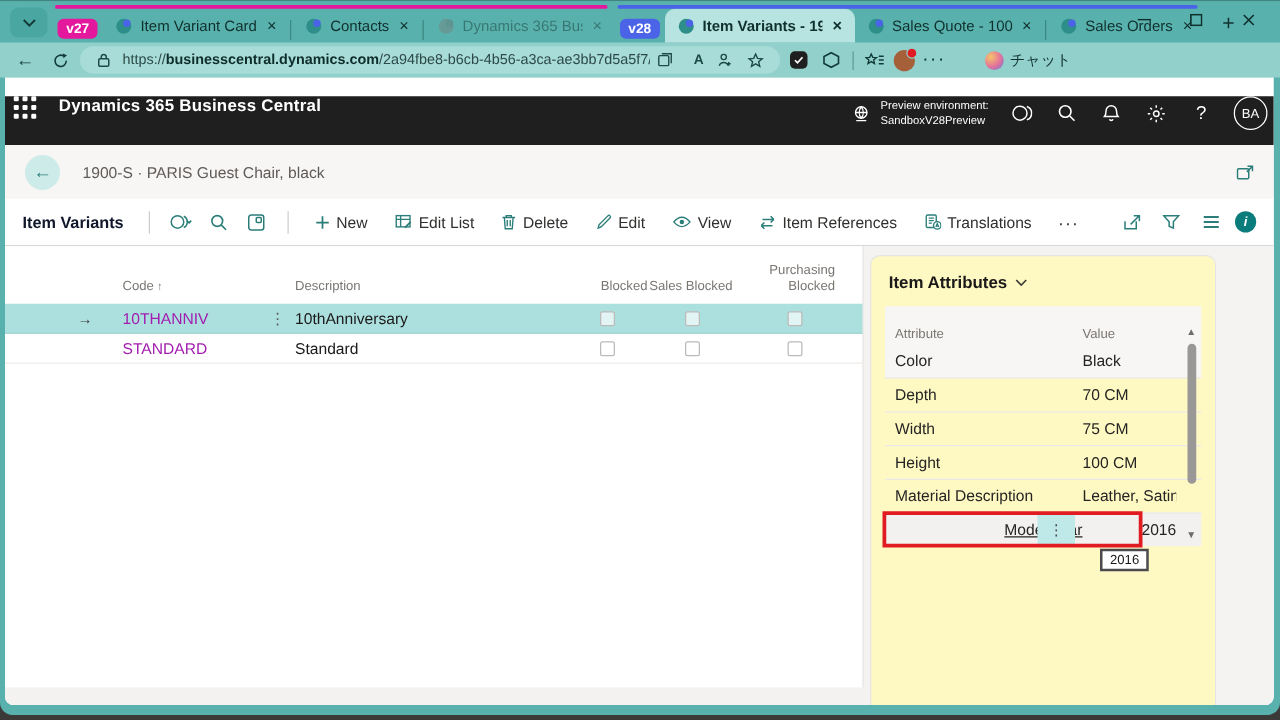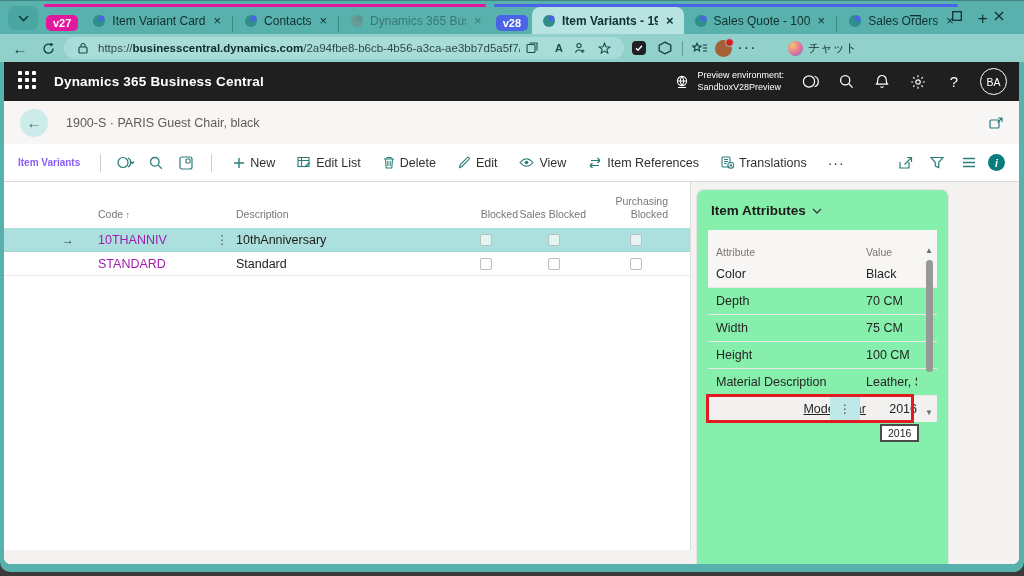--- a/index.html
+++ b/index.html
@@ -39,37 +39,37 @@
   .bar-ico { width:22px; text-align:center; color:#123b39; flex:0 0 auto; }
   .bar-sep { width:1px; height:15px; background:rgba(10,60,56,.35); margin:0 2px; }
   .avatar-mini { width:17px; height:17px; border-radius:50%; background:#a5603a; position:relative; flex:0 0 auto; }
   .avatar-mini::after { content:""; position:absolute; right:-2px; top:-2px; width:7px; height:7px; border-radius:50%; background:#e11b22; border:1px solid #92d0cc; }
   .copilot-btn { display:flex; align-items:center; gap:5px; margin-left:6px; font-size:12px; color:#10302e;padding-left:20px; }
   .copilot-logo { width:15px; height:15px; border-radius:50%; background:radial-gradient(circle at 30% 30%, #f6c46a, #e3719c 55%, #5b7bd5); }
 
   
   .app { position:absolute; top:61px; left:4px; right:5px; bottom:8px; background:#fff; border-radius:0 0 7px 7px; overflow:hidden; display:flex; flex-direction:column; }
 
-  .bc-header { height:39px; background:#1f1f1f; color:#fff; display:flex; align-items:center; padding:0 12px; flex:0 0 auto; }
+  .bc-header { height:39px; background:#1f1f1f; color:#fff; display:flex; align-items:flex-start; padding:0 5px; flex:0 0 auto;margin-top:15px; }
   .waffle { width:22px; height:22px; display:grid; grid-template-columns:repeat(3,4px); grid-template-rows:repeat(3,4px); gap:3px; margin:0 14px 0 2px; }
   .waffle i { background:#fff; border-radius:1px; }
   .bc-title { font-size:13.5px; font-weight:bold; letter-spacing:.2px; }
   .bc-right { margin-left:auto; display:flex; align-items:center; gap:16px; }
   .env-block { display:flex; align-items:center; gap:7px; }
   .env-text { font-size:9px; line-height:1.25; color:#fff; }
   .hdr-ico { width:20px; text-align:center; color:#fff; font-size:14px; }
   .avatar-ba { width:27px; height:27px; border-radius:50%; border:1.5px solid #fff; color:#fff; font-size:10.5px; display:flex; align-items:center; justify-content:center; }
 
   .title-row { height:43px; background:#f7f6f5; display:flex; align-items:center; padding:0 16px; flex:0 0 auto; }
   .back-circle { width:28px; height:28px; border-radius:50%; background:#cdebe9; color:#2a7d79; font-size:15px; display:flex; align-items:center; justify-content:center; margin-right:18px; }
   .page-title { font-size:12.5px; color:#5f5b58; }
   .popout { margin-left:auto; color:#2a7d79; }
 
   .toolbar { height:38px; background:#fff; border-bottom:1px solid #d9d7d5; display:flex; align-items:center; padding:0 14px; gap:4px; flex:0 0 auto; }
-  .tb-caption { font-size:10px; font-weight:bold; color:#8b5cf6; margin-right:8px; }
+  .tb-caption { font-size:13px; font-weight:bold; color:#0f172a; margin-right:8px; }
   .tb-sep { width:1px; height:18px; background:#d0cecc; margin:0 8px; }
   .tb-ico { width:26px; height:26px; display:flex; align-items:center; justify-content:center; color:#2a7d79; }
   .tb-act { display:flex; align-items:center; gap:5px; padding:0 9px; height:26px; font-size:12.5px; color:#32302e; }
   .tb-act svg, .tb-act .glyph { color:#2a7d79; }
   .tb-more { font-size:14px; color:#32302e; letter-spacing:1px; padding:0 8px; }
   .tb-more::before { content:"···"; }
   .tb-right { margin-left:auto; display:flex; align-items:center; gap:6px; }
   .info-circle { width:17px; height:17px; border-radius:50%; background:#0b7c7c; color:#fff; font-size:10.5px; font-weight:bold; display:flex; align-items:center; justify-content:center; font-style:italic; }
 
   
@@ -87,21 +87,21 @@
   .row-arrow { color:#3d3b39; font-size:12px; }
   .row-arrow.on::before { content:"\2192"; }
   .cell-code { color:#a21caf; }
   .cell-dots { color:#5f5b58; text-align:center; }
   .cell-dots.on::before { content:"\22EE"; }
   .cell-desc { color:#1b1a19; }
   .cell-chk { display:flex; justify-content:flex-end; padding-right:26px; }
   .chk { width:12px; height:12px; border:1px solid #bdbbb9; border-radius:2px; background:rgba(255,255,255,.65); }
 
   .factbox-region { flex:1; background:#f4f3f2; padding:7px 0 0 5px; min-height:0; position:relative; z-index:1; }
-  .fb-card { width:253px; height:100%; background:#86efac; border:1px solid #e6e4e2; border-bottom:none; border-radius:8px 8px 0 0; }
+  .fb-card { width:277px; height:100%; background:#fef9c3; border:1px solid #e6e4e2; border-bottom:none; border-radius:8px 8px 0 0; }
   .fb-head { display:flex; align-items:center; gap:6px; padding:13px 14px 8px; font-size:13.5px; font-weight:bold; color:#1b1a19; }
   .fb-head svg { color:#3d3b39; }
   .fb-list { margin:4px 11px; position:relative; }
   .fb-topblock { background:#f7f6f5; padding-top:16px; }
   .fb-cols { display:grid; grid-template-columns:150px 1fr; padding:0 20px 2px 8px; }
   .fb-cols span { font-size:10.5px; color:#7a7672; }
   .fb-row { display:grid; grid-template-columns:150px 1fr; padding:0 20px 0 8px; height:27px; align-items:center; font-size:12.5px; color:#252423; border-top:1px solid #ebe9e7; position:relative; }
   .fb-topblock .fb-row { border-top:none; }
   .fb-row .v { white-space:nowrap; overflow:hidden; }
   .fb-row.hl { background:#f2f1f0;text-align:right; }

